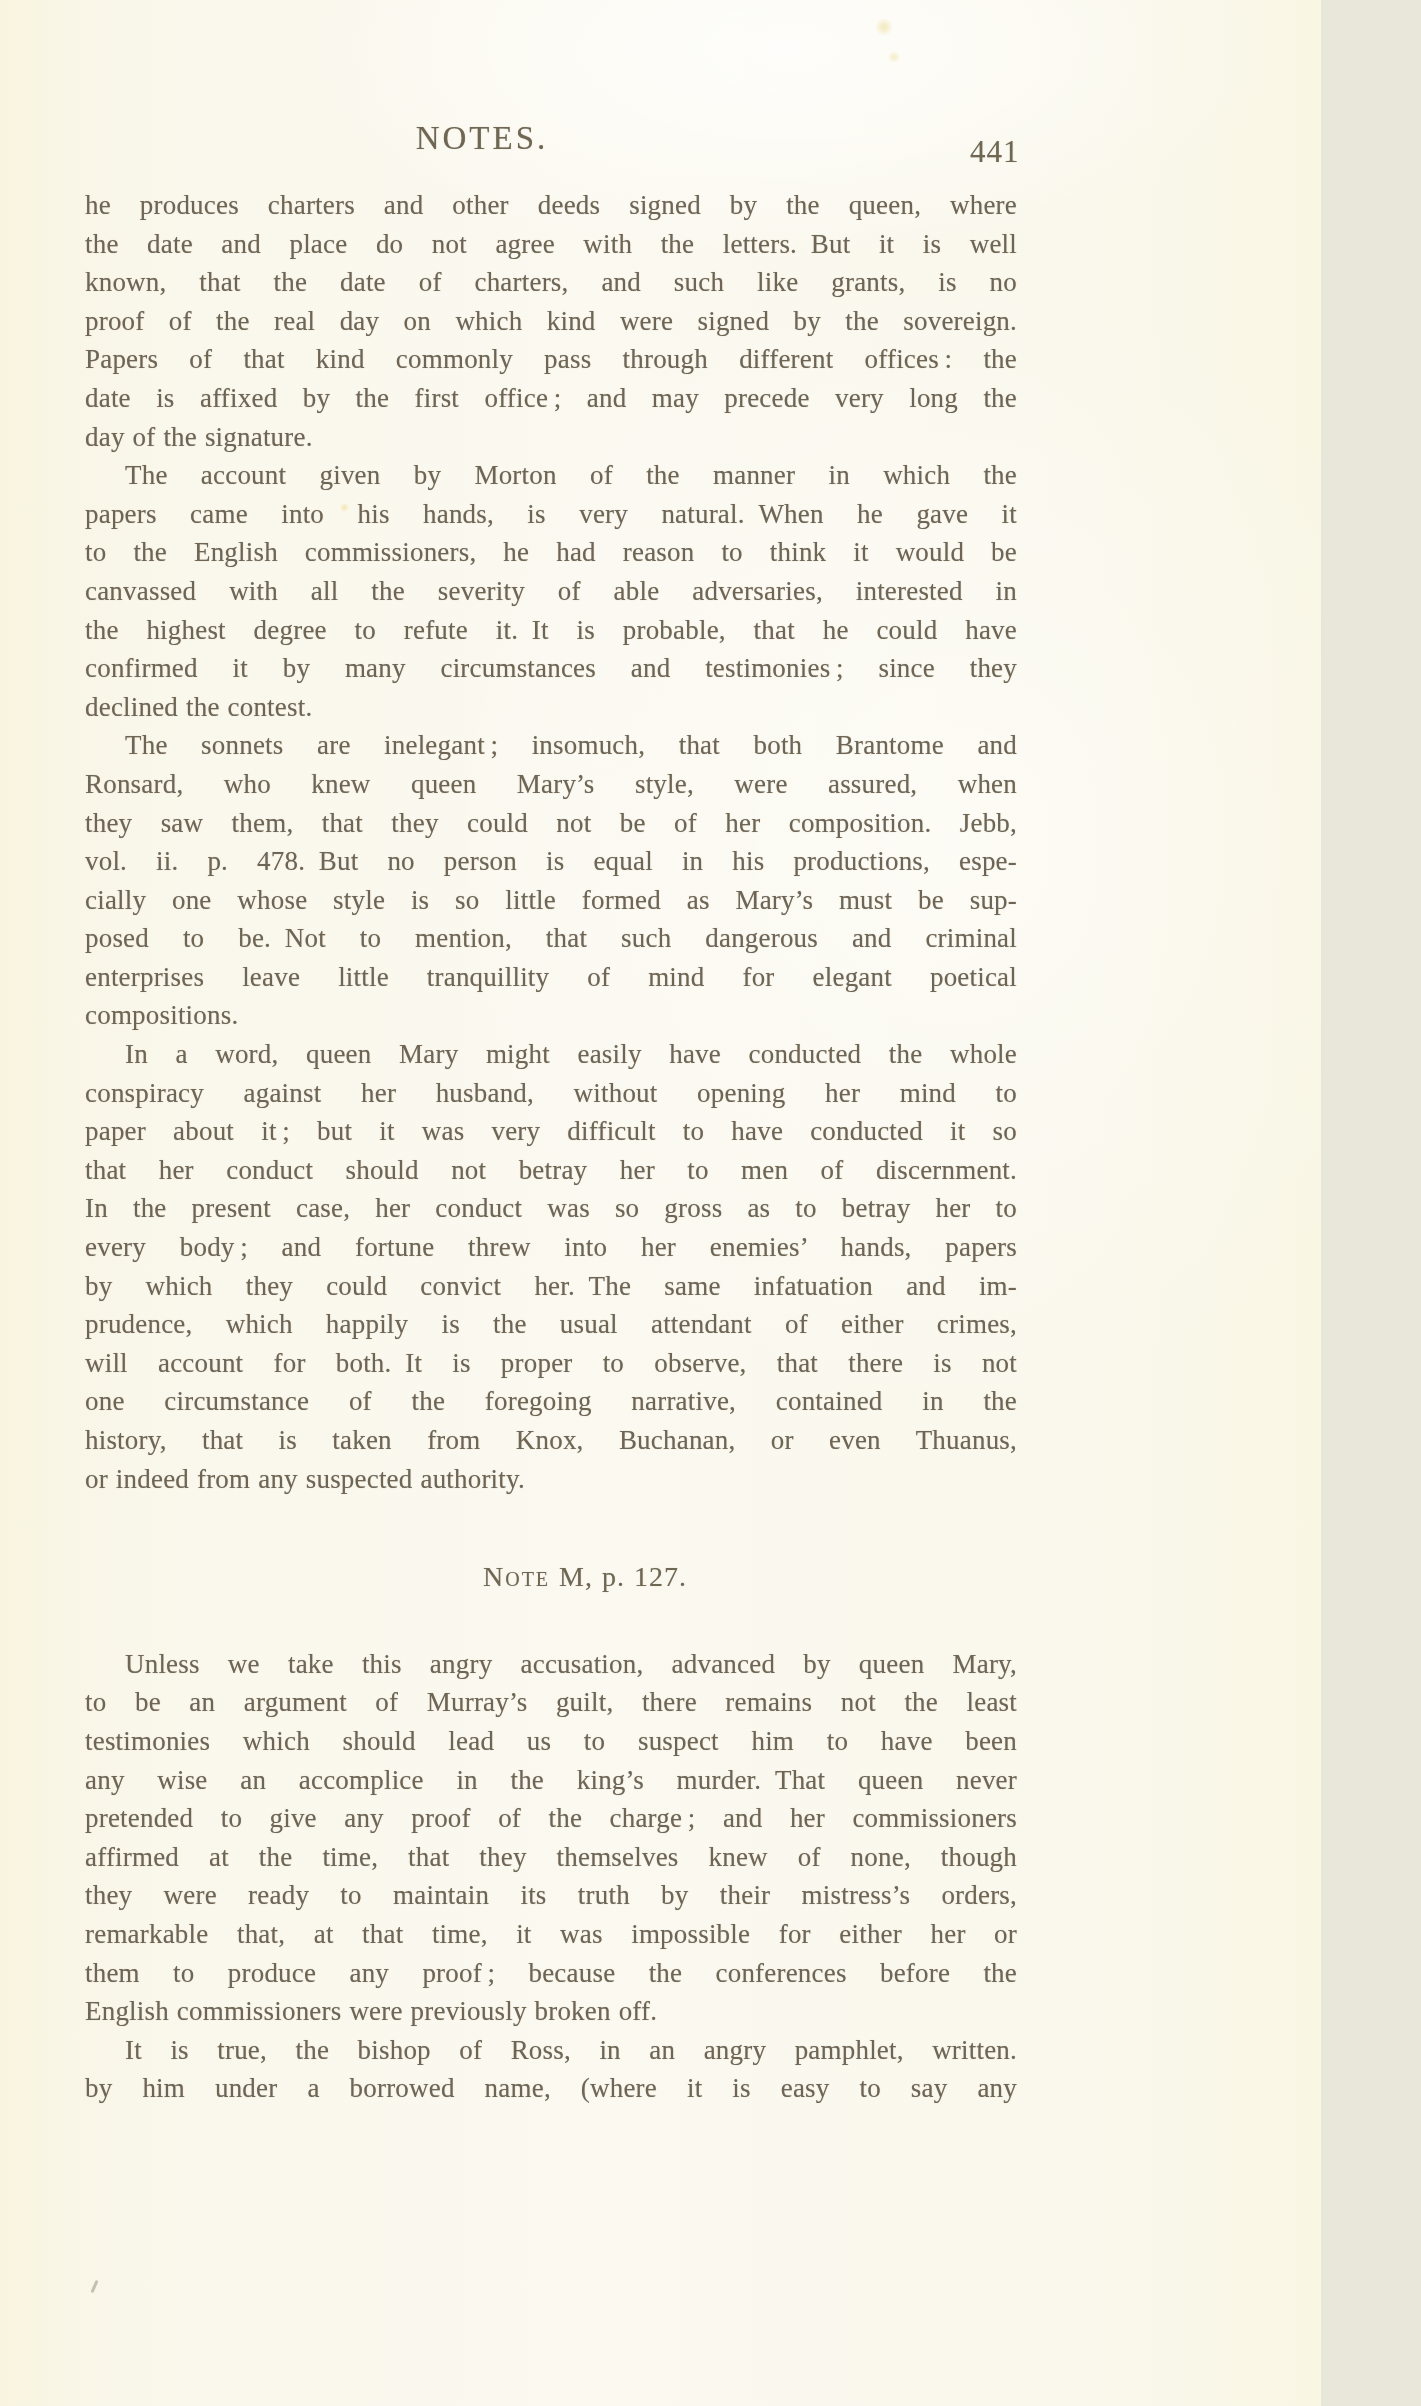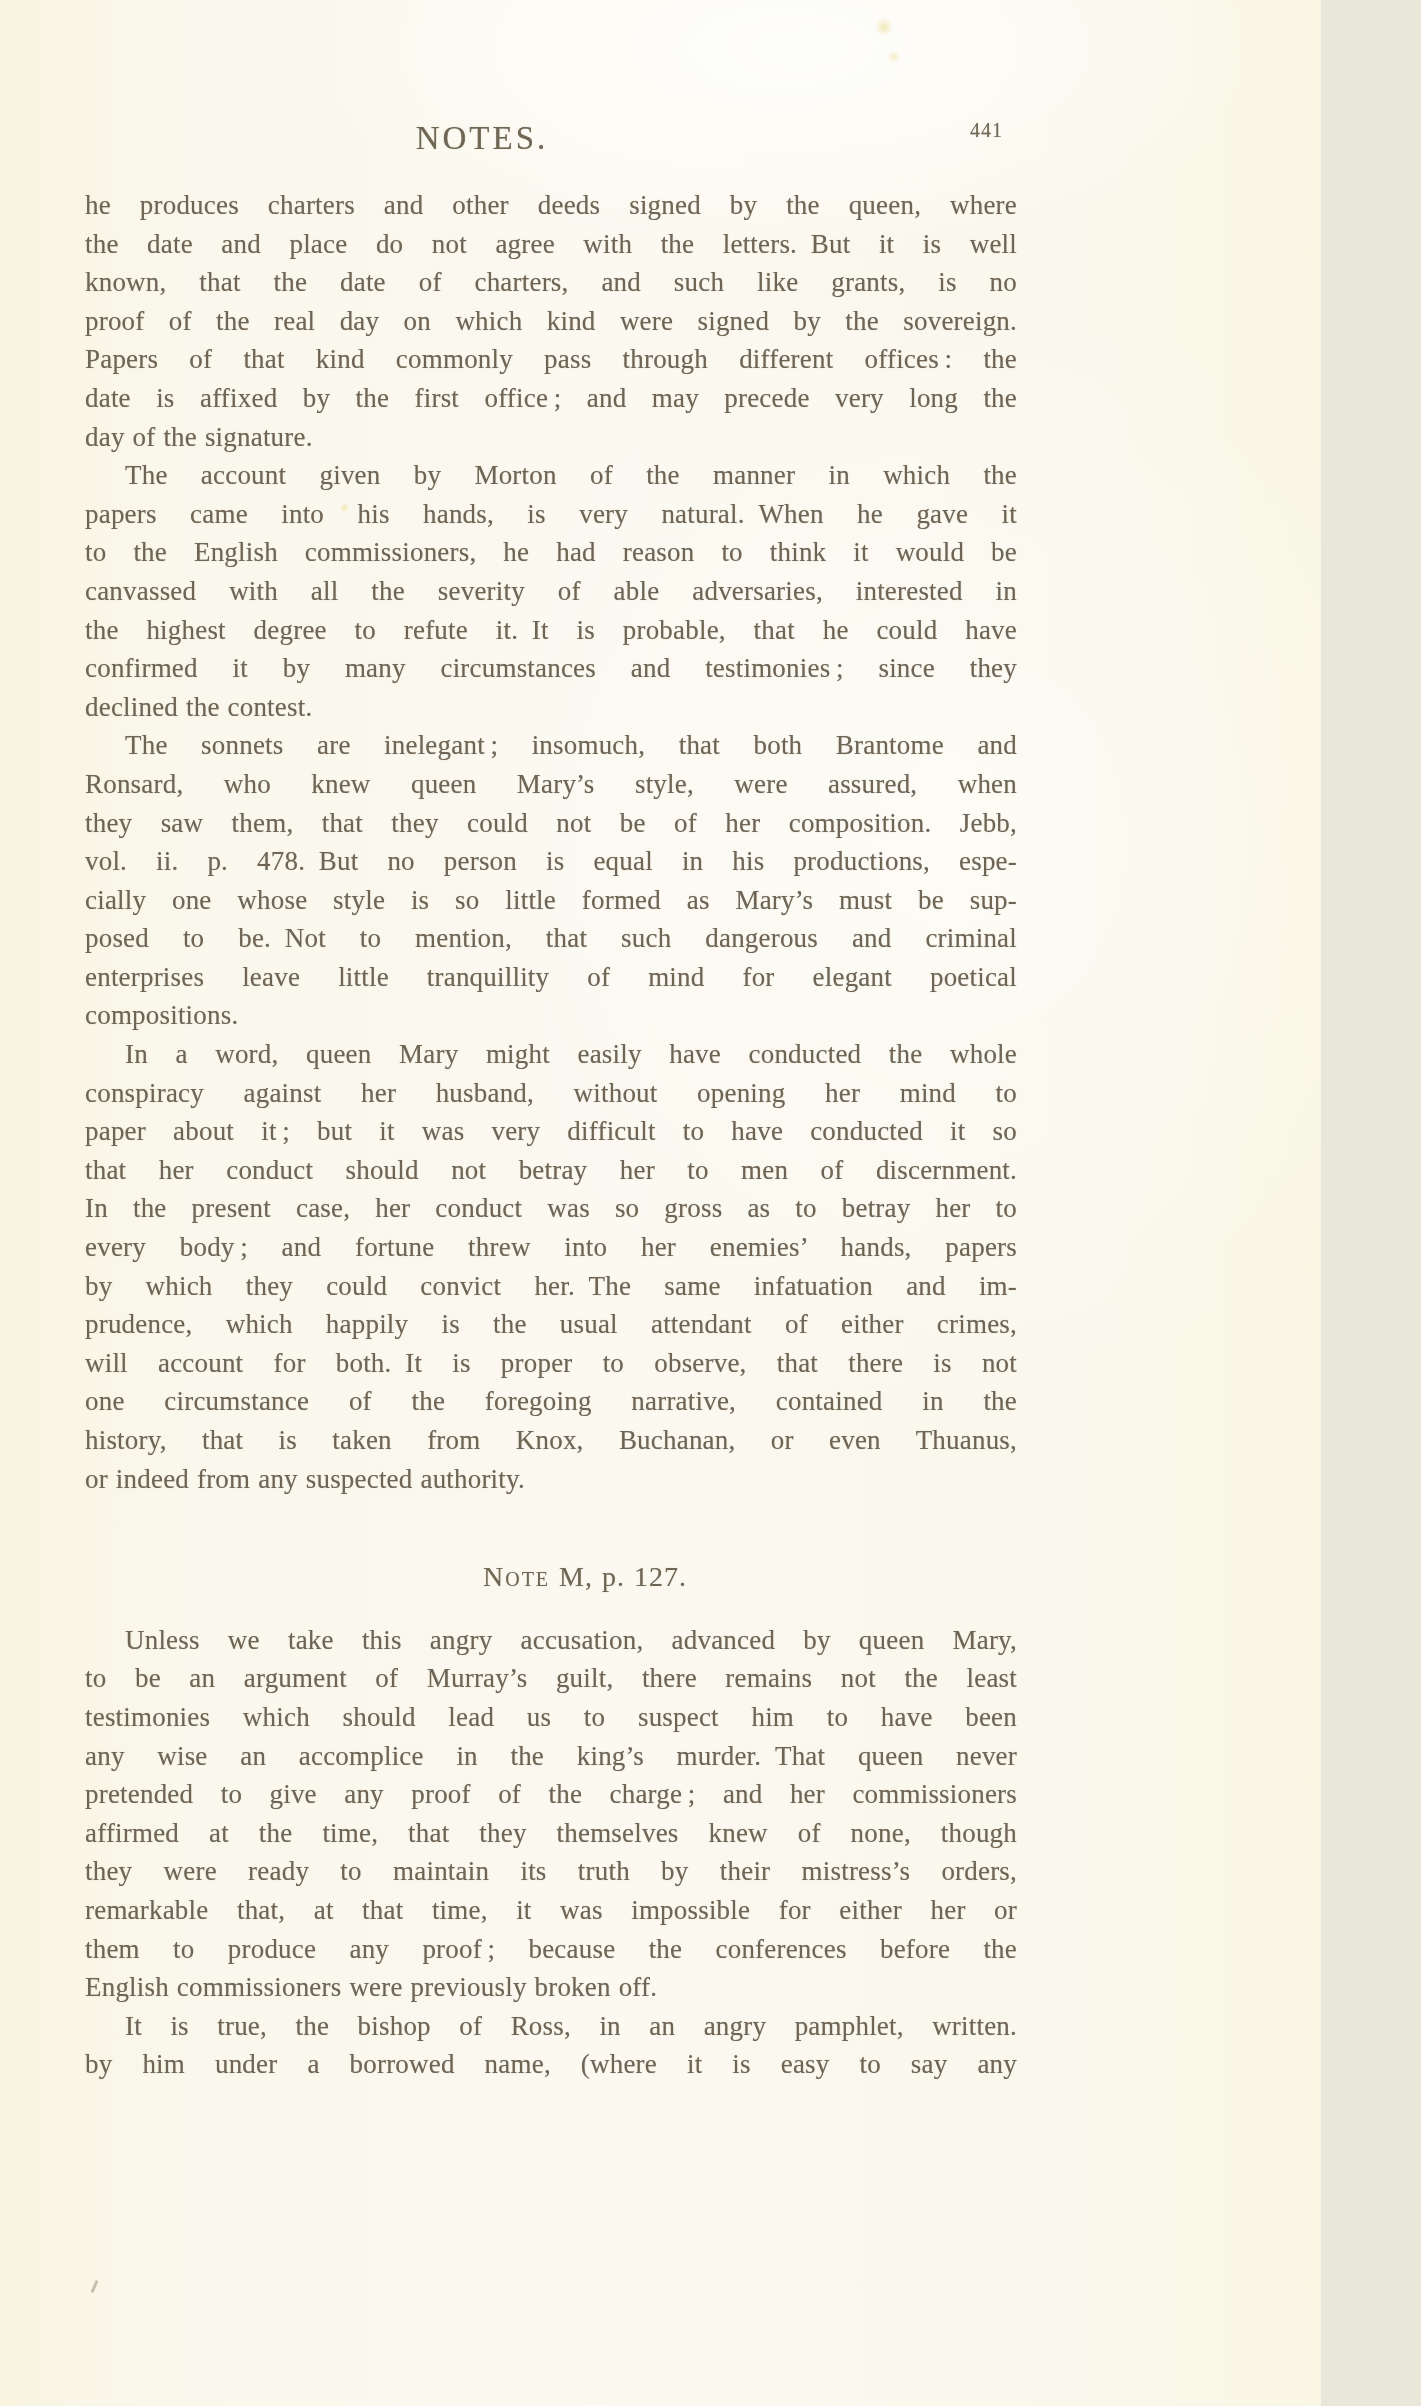--- a/index.html
+++ b/index.html
@@ -19,43 +19,43 @@
       linear-gradient(90deg, #f8f4df 0%, #f9f6e7 5%, #faf8ec 14%, #fbf9f0 45%, #faf8ec 82%, #f9f6e4 100%);
   }
   .header-title {
     position: absolute; top: 120px; left: 332px; width: 300px;
     text-align: center;
     font-size: 33px; letter-spacing: 3px;
     color: var(--header-ink, #6f6754);
     text-shadow: 0 0 1px rgba(111,103,84,0.45);
   }
   .page-num {
-    position: absolute; top: 119px; left: 970px;
-    font-size: 20px; letter-spacing: 1px;
+    position: absolute; top: 134px; left: 970px;
+    font-size: 31px; letter-spacing: 1px;
     color: var(--header-ink, #6f6754);
     text-shadow: 0 0 1px rgba(111,103,84,0.45);
   }
   .text-block {
     position: absolute; top: 186px; left: 85px; width: 932px;
     font-size: 27px;
     letter-spacing: 0.2px;
     word-spacing: 1px;
     text-shadow: 0 0 1px rgba(110,101,85,0.4);
   }
   .line {
     line-height: 38.6px;
     text-align: justify;
     text-align-last: justify;
     white-space: nowrap;
   }
   .line.end { text-align-last: left; }
   .line.ind { text-indent: 40px; }
   .note-heading {
     margin-top: 60px;
-    margin-bottom: 24px;
+    margin-bottom: 48px;
     line-height: 38.6px;
     text-align: center;
     padding-left: 68px;
     font-size: 28px;
     letter-spacing: 1px;
     color: var(--header-ink, #6f6754);
   }
   .note-heading .sc { font-variant: small-caps; letter-spacing: 2px; }
   .artifact { position: absolute; border-radius: 50%; pointer-events: none; }
   .a-yellow { background: radial-gradient(circle, var(--spot, #ead98a) 0%, rgba(234,217,138,0) 70%); }

